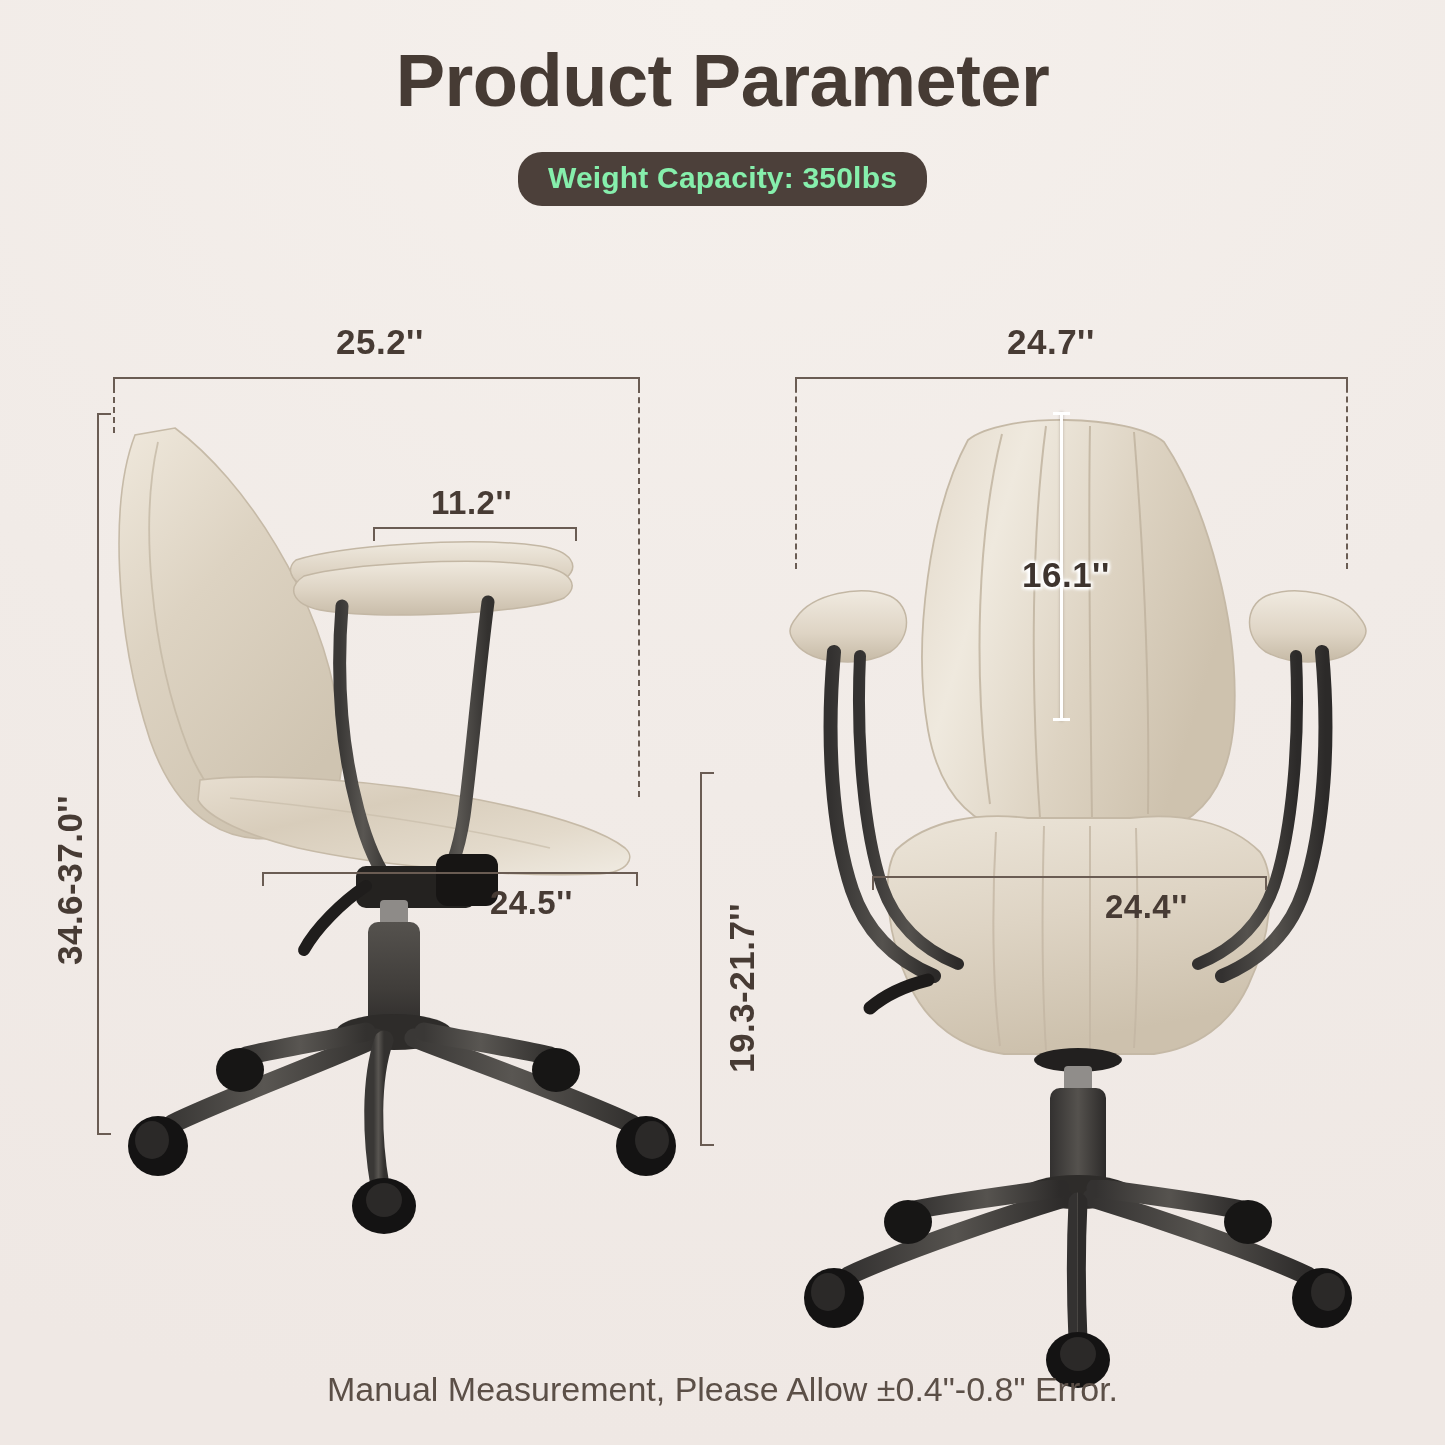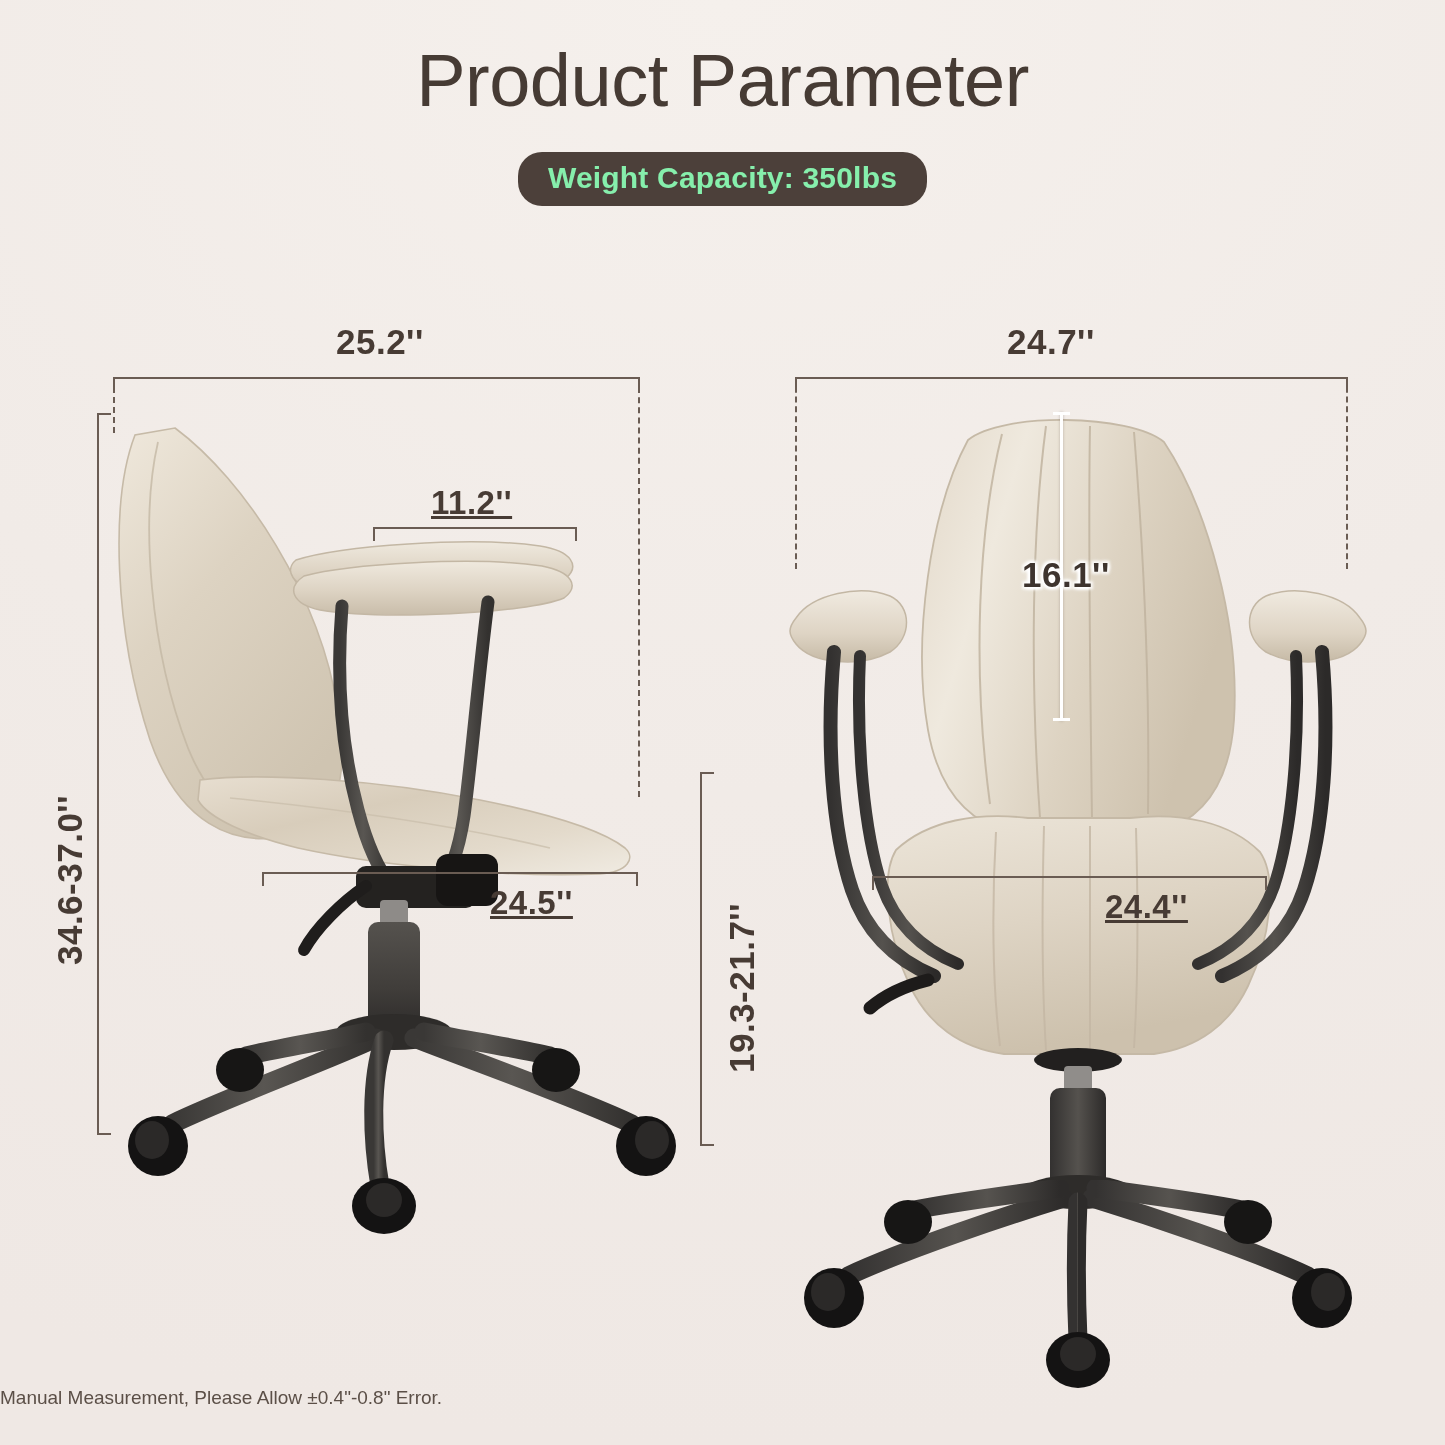--- a/index.html
+++ b/index.html
@@ -14,21 +14,21 @@
     width:1445px; height:1445px;
     background:
       radial-gradient(120% 100% at 50% 0%, #f5f0ec 0%, #f1ebe7 55%, #efe8e4 100%);
   }
 
   
   .title {
     position:absolute; left:0; top:44px; width:100%;
     text-align:center;
     font-size:74px; line-height:1;
-    font-weight:normal;
+    font-weight:bold;
     color:#463b34;
     letter-spacing:-0.5px;
   }
   .badge-wrap {
     position:absolute; left:0; top:152px; width:100%;
     text-align:center;
   }
   .badge {
     display:inline-block;
     background:#4c403a;
@@ -42,21 +42,21 @@
   
   .dim-label {
     position:absolute;
     color:#473b34;
     font-size:35px;
     font-weight:bold;
     white-space:nowrap;
     letter-spacing:0.5px;
     text-align:right;
   }
-  .dim-label.small { font-size:33px;text-decoration:underline; }
+  .dim-label.small { font-size:33px; }
 
   
   .hline {
     position:absolute;
     height:2px;
     background:#6a5c53;
   }
   .hline::before, .hline::after {
     content:"";
     position:absolute;
@@ -115,22 +115,23 @@
   }
 
   .rot {
     transform-origin:center center;
     transform:rotate(-90deg);
   }
 
   
   .footer {
     position:absolute; left:0; bottom:36px; width:100%;
+    text-align:center;
     color:#5b4f47;
-    font-size:19px;
+    font-size:34px;
   }
 
   
   .chair { position:absolute; }
   .chair svg { display:block; }
 </style>
 </head>
 <body>
 
 <div id="stage">

